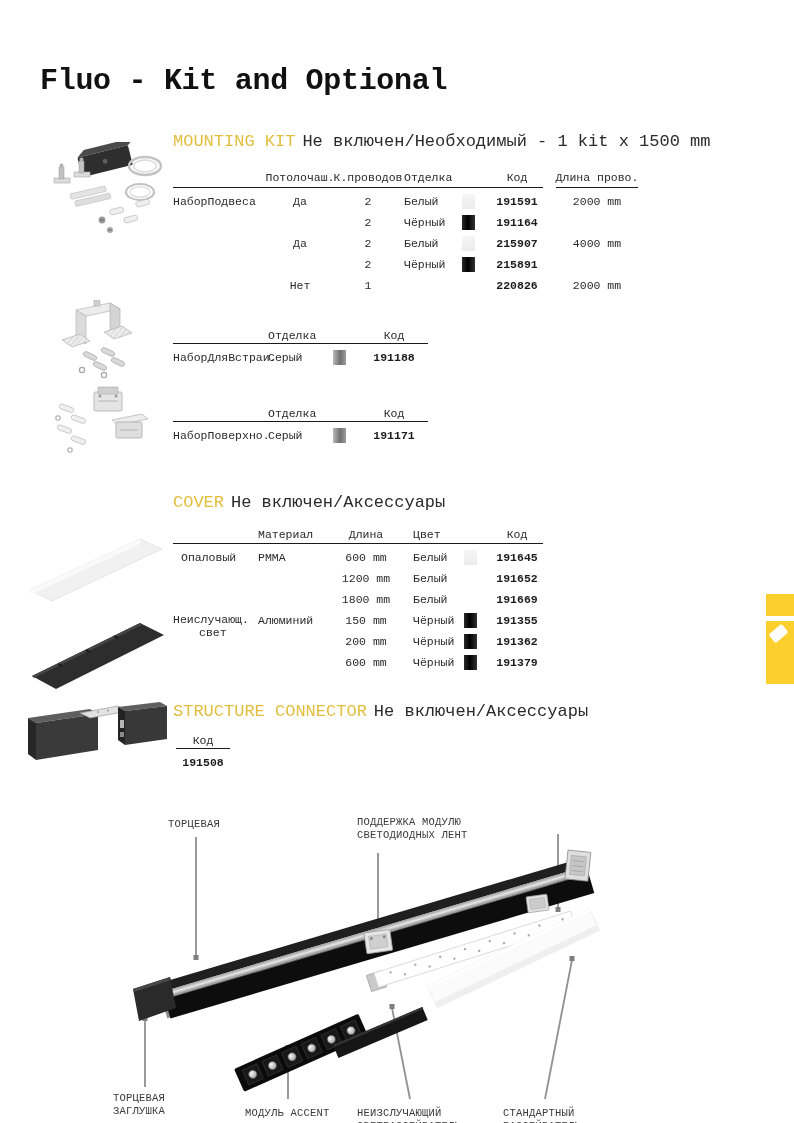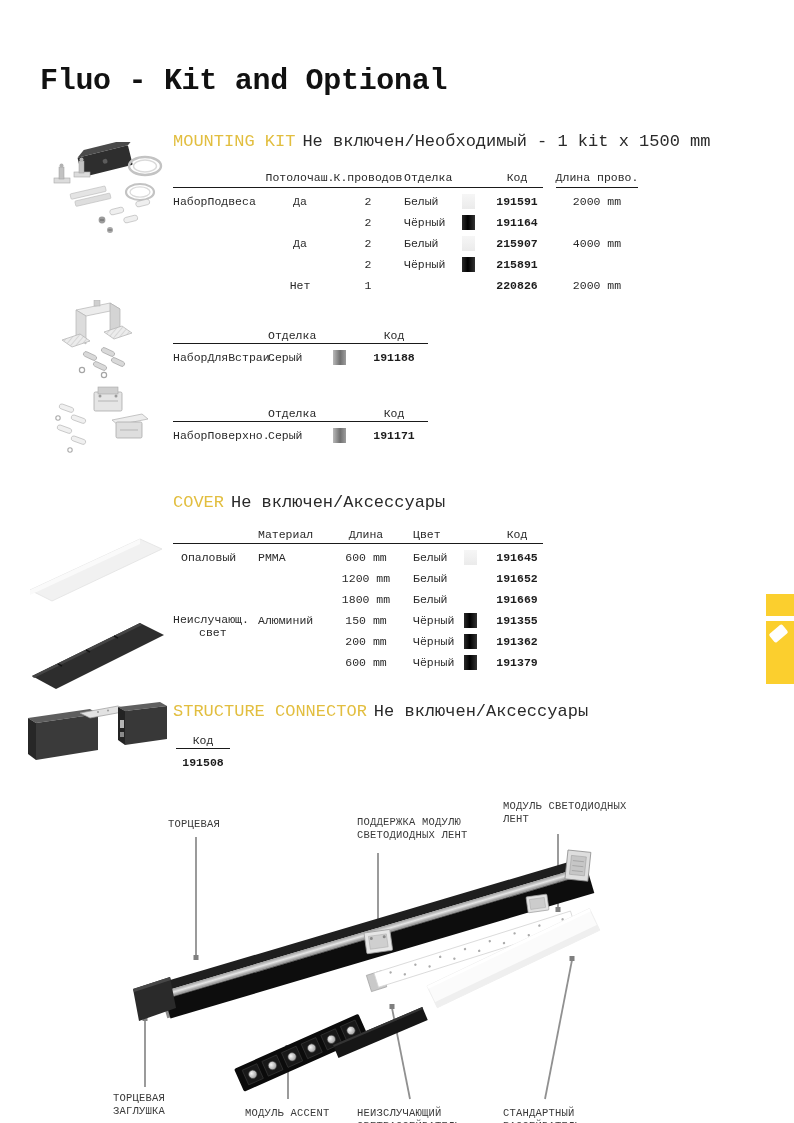--- a/index.html
+++ b/index.html
@@ -468,21 +468,20 @@
       <rect x="0" y="0" width="23" height="29" fill="#dedede" stroke="#8f8f8f" stroke-width="0.8"></rect>
       <rect x="4" y="5" width="15" height="19" fill="#c6c6c6" stroke="#9a9a9a" stroke-width="0.5"></rect>
       <line x1="6" y1="10" x2="17" y2="10" stroke="#a0a0a0" stroke-width="0.8"></line>
       <line x1="6" y1="15" x2="17" y2="15" stroke="#a0a0a0" stroke-width="0.8"></line>
       <line x1="6" y1="20" x2="17" y2="20" stroke="#a0a0a0" stroke-width="0.8"></line>
     </g>
   </svg>
 
   <div class="abs dlabel" style="left:168px;top:786px;">ТОРЦЕВАЯ</div>
   <div class="abs dlabel" style="left:357px;top:784px;width:132px;">ПОДДЕРЖКА МОДУЛЮ СВЕТОДИОДНЫХ ЛЕНТ</div>
-  <div class="abs dlabel" style="left:503px;top:768px;width:152px;">МОДУЛЬ СВЕТОДИОДНЫХ ЛЕНТ</div>
   <div class="abs dlabel" style="left:113px;top:1060px;width:70px;">ТОРЦЕВАЯ ЗАГЛУШКА</div>
   <div class="abs dlabel" style="left:245px;top:1075px;width:110px;">МОДУЛЬ ACCENT</div>
   <div class="abs dlabel" style="left:357px;top:1075px;width:118px;">НЕИЗСЛУЧАЮЩИЙ СВЕТРАССЕЙВАТЕЛЬ</div>
   <div class="abs dlabel" style="left:503px;top:1075px;width:100px;">СТАНДАРТНЫЙ РАССЕЙВАТЕЛЬ</div>
 
   <div class="abs tab" style="left:766px;top:562px;width:28px;height:22px;"></div>
   <div id="tab2" class="abs tab" style="left:766px;top:589px;width:28px;height:63px;">
     <span class="lampicon"></span>
   </div>
 

